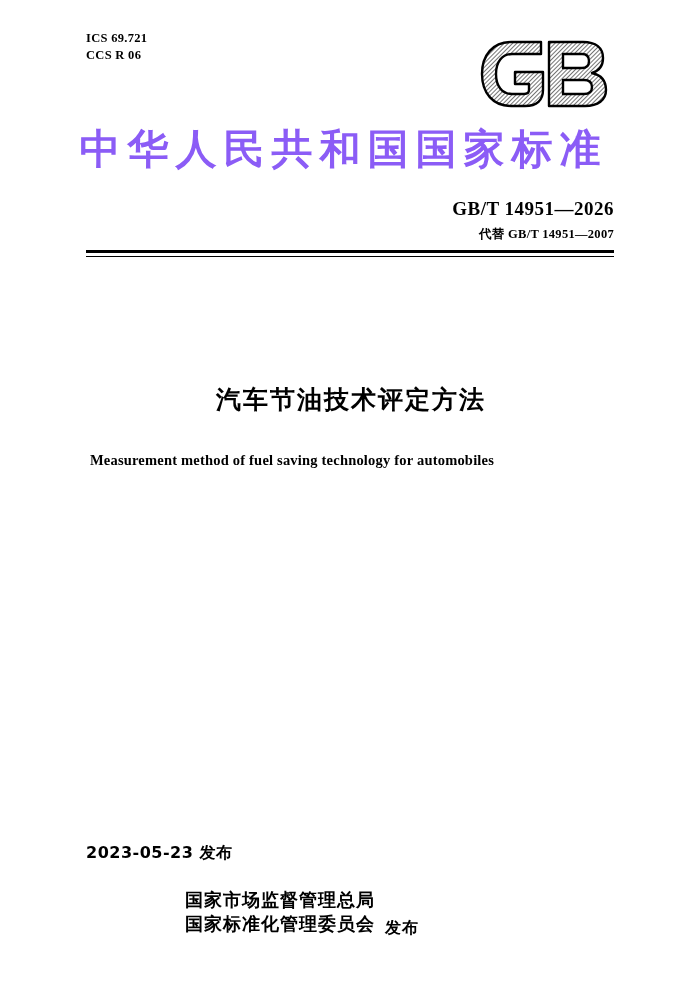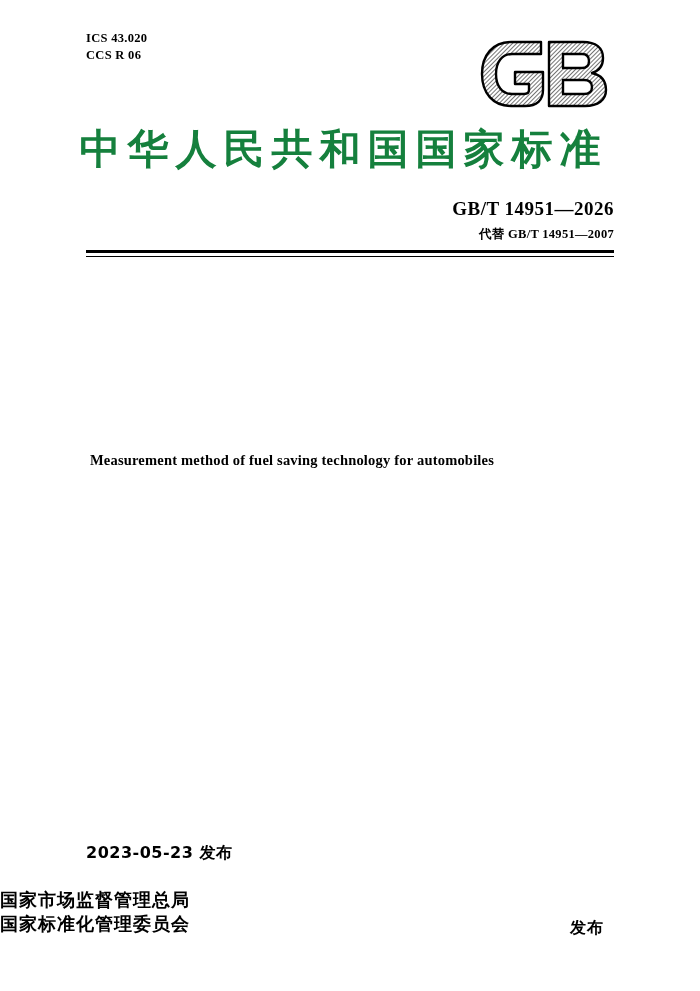--- a/index.html
+++ b/index.html
@@ -50,21 +50,21 @@
     position: absolute;
     left: 0;
     top: 122px;
     width: 680px;
     text-align: center;
     font-family: "DejaVu Sans", sans-serif;
     font-weight: bold;
     font-size: 41px;
     letter-spacing: 7px;
     text-indent: 7px;
-    color: #15803d;
+    color: #8b5cf6;
   }
 
   
   .std-number {
     position: absolute;
     right: 86px;
     top: 198px;
     text-align: right;
     font-family: "Liberation Serif", serif;
     font-weight: bold;
@@ -145,21 +145,21 @@
     letter-spacing: 0.5px;
   }
 
   
   .issuer {
     position: absolute;
     left: 0;
     top: 882px;
     width: 604px;
     display: flex;
-    justify-content: space-between;
+    justify-content: center;
     align-items: center;
   }
   .issuer-names {
     font-family: "DejaVu Sans", sans-serif;
     font-weight: bold;
     font-size: 18px;
     line-height: 1.33;
     letter-spacing: 1px;
     text-align: center;
   }
@@ -173,21 +173,21 @@
     padding-bottom: 2px;
     margin-top: 36px;
   }
 </style>
 </head>
 <body>
 
 <div class="page">
 
   <div class="ics-block">
-    <div class="ics-line">ICS 43.020</div>
+    <div class="ics-line">ICS 69.721</div>
     <div class="ics-line">CCS R 06</div>
   </div>
 
   <div class="gb-emblem">
     <svg width="135" height="72" viewBox="0 0 135 72" xmlns="http://www.w3.org/2000/svg">
       <defs>
         <pattern id="hatch" width="3" height="3" patternUnits="userSpaceOnUse" patternTransform="rotate(45)">
           <rect width="3" height="3" fill="#ffffff"></rect>
           <line x1="0" y1="0" x2="0" y2="3" stroke="#000000" stroke-width="1.1"></line>
         </pattern>
@@ -229,20 +229,21 @@
   </div>
 
   <div class="std-title">中华人民共和国国家标准</div>
 
   <div class="std-number">GB/T 14951—2026</div>
   <div class="std-replaces">代替 GB/T 14951—2007</div>
 
   <div class="rule-top"></div>
   <div class="rule-bottom"></div>
 
+  <div class="doc-title-cn">汽车节油技术评定方法</div>
   <div class="doc-title-en">Measurement method of fuel saving technology for automobiles</div>
 
   <div class="date-issue">2023-05-23 发布</div>
 
   <div class="issuer">
     <div class="issuer-names">
       <div>国家市场监督管理总局</div>
       <div>国家标准化管理委员会</div>
     </div>
     <div class="issuer-verb">发布</div>

